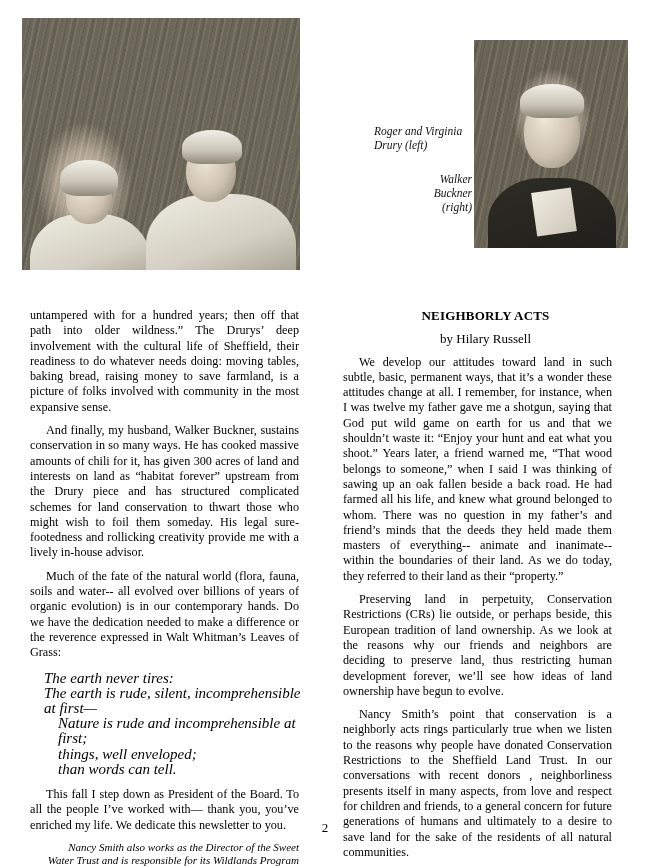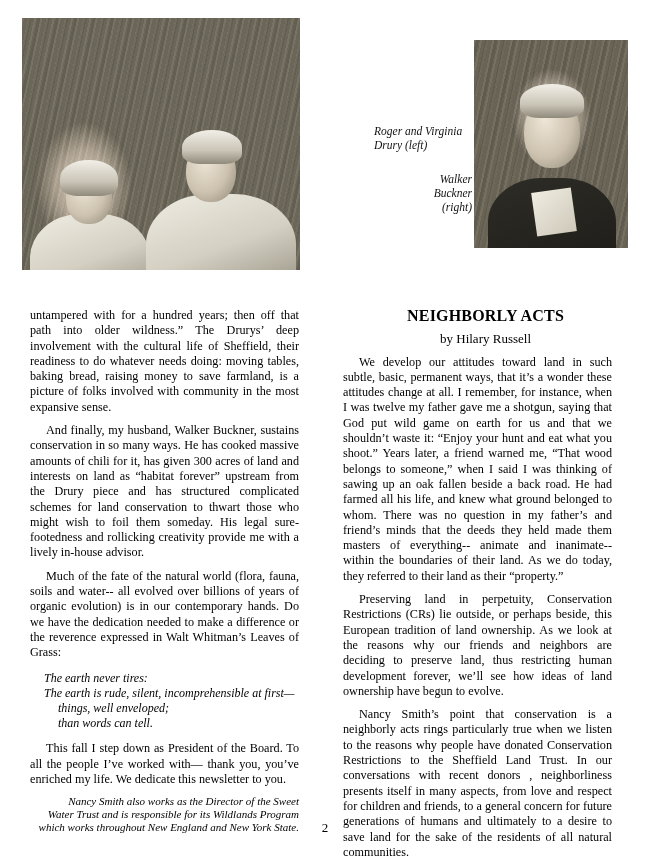--- a/index.html
+++ b/index.html
@@ -104,38 +104,38 @@
 
   .col p {
     margin: 8px;
     text-indent: 16px;
   }
   .col p.noindent { text-indent: 0; }
 
   .headline {
     text-align: center;
     font-weight: bold;
-    font-size: 16px;
+    font-size: 13px;
     letter-spacing: 0.2px;
     margin: 0 0 2px 0;
     text-indent: 0;
   }
   .byline {
     text-align: center;
     font-size: 13px;
     margin: 0 0 9px 0;
     text-indent: 0;
   }
 
   
   .poem {
     margin: 10px 0 10px 0;
     padding-left: 22px;
     font-style: italic;
-    font-size: 12px;
+    font-size: 15px;
     line-height: 15.2px;
     text-align: left;
   }
   .poem div { text-indent: 0; }
   .poem .ind { padding-left: 14px; }
 
   .credit {
     margin-top: 13px;
     font-style: italic;
     font-size: 11px;
@@ -185,20 +185,21 @@
   </div>
 
   <div class="col col-left">
     <p class="noindent">untampered with for a hundred years; then off that path into older wildness.”  The Drurys’ deep involvement with the cultural life of Sheffield, their readiness to do whatever needs doing:  moving tables, baking bread, raising money to save farmland, is a picture of folks involved with community in the most expansive sense.</p>
     <p>And finally, my husband, Walker Buckner, sustains conservation in so many ways.  He has cooked massive amounts of chili for it, has given 300 acres of land and interests on land as “habitat forever” upstream from the Drury piece and has structured complicated schemes for land conservation to thwart those who might wish to foil them someday.  His legal sure-footedness and rollicking creativity provide me with a lively in-house advisor.</p>
     <p>Much of the fate of the natural world (flora, fauna, soils and water-- all evolved over billions of years of organic evolution) is in our contemporary hands.  Do we have the dedication needed to make a difference or the reverence expressed in Walt Whitman’s Leaves of Grass:</p>
 
     <div class="poem">
       <div>The earth never tires:</div>
       <div>The earth is rude, silent, incomprehensible at first—</div>
+      <div class="ind">Nature is rude and incomprehensible at first;</div>
       <div class="ind">things, well enveloped;</div>
       <div class="ind">than words can tell.</div>
     </div>
 
     <p>This fall I step down as President of the Board.  To all the people I’ve worked with— thank you, you’ve enriched my life.  We dedicate this newsletter to you.</p>
 
     <p class="credit">Nancy Smith also works as the Director of the Sweet Water Trust and is responsible for its Wildlands Program which works throughout New England and New York State.</p>
   </div>
 
   <div class="col col-right">

